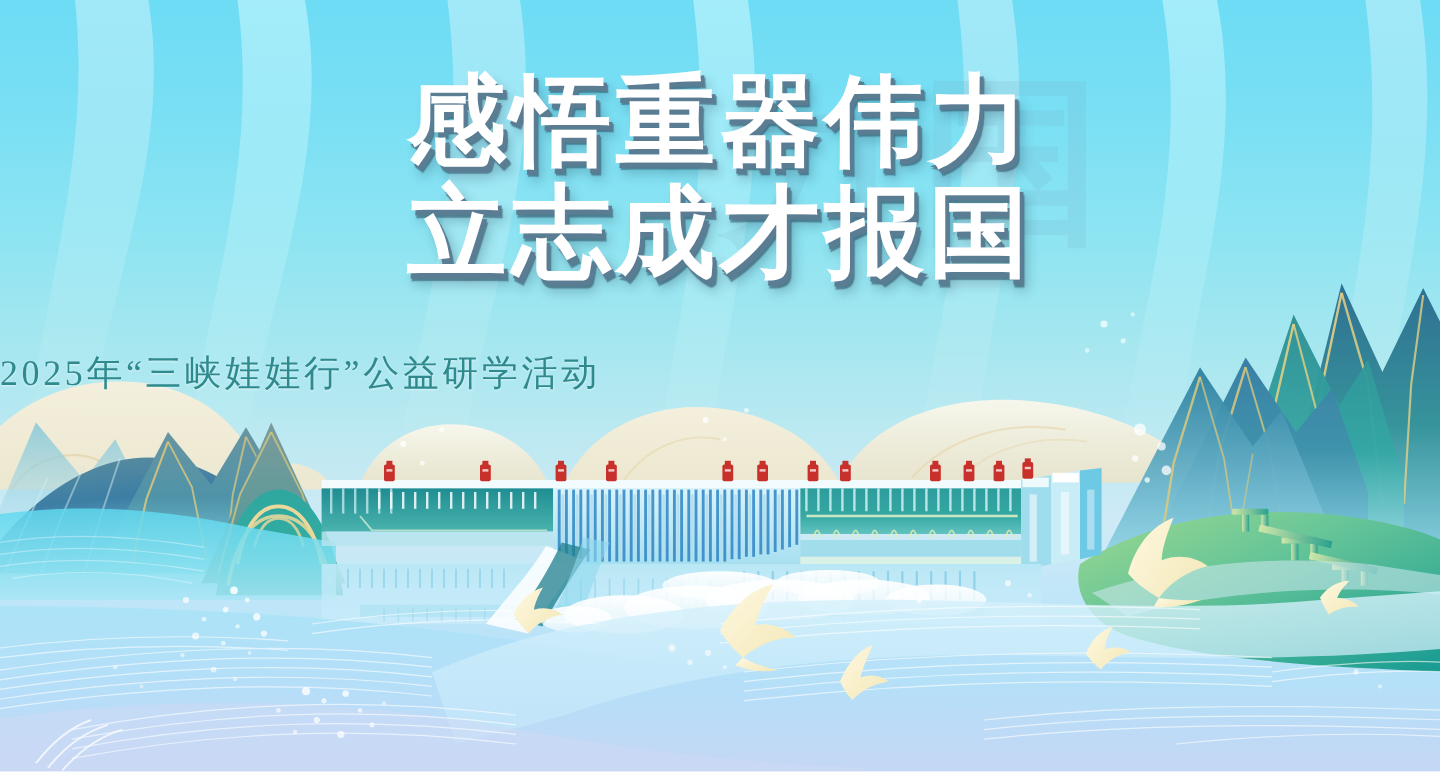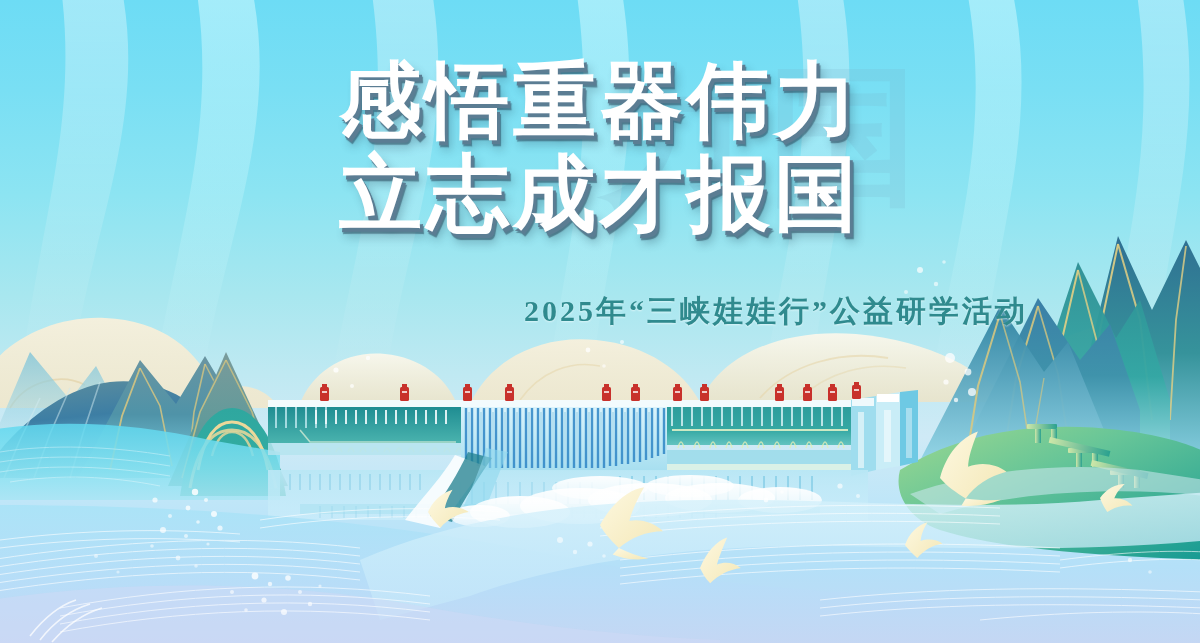--- a/index.html
+++ b/index.html
@@ -21,23 +21,23 @@
     letter-spacing:4px;
     font-size:83px;
     text-shadow:
       3px 4px 0 #5b7d93,
       4px 6px 1px rgba(40,70,90,.55),
       6px 9px 10px rgba(30,60,80,.30);
     white-space:nowrap;
   }
   .tline2{margin-top:10px;}
   .subtitle{
-    position:absolute;left:0;top:291px;width:1028px;text-align:right;z-index:40;
+    position:absolute;left:0;top:291px;width:1028px;text-align:left;z-index:40;
     font-family:"Liberation Serif","DejaVu Serif",serif;
-    font-weight:700;font-size:30px;letter-spacing:3px;color:#2f8a8e;
+    font-weight:400;font-size:30px;letter-spacing:3px;color:#2f8a8e;
     text-shadow:0 1px 2px rgba(255,255,255,.55);
     white-space:nowrap;
   }
   .watermark{
     position:absolute;top:70px;left:600px;z-index:12;
     font-family:Liberation Mono, monospace;font-weight:700;font-size:150px;
     color:rgba(120,165,190,.16);letter-spacing:18px;line-height:1.05;
     white-space:nowrap;pointer-events:none;
   }
 </style>

